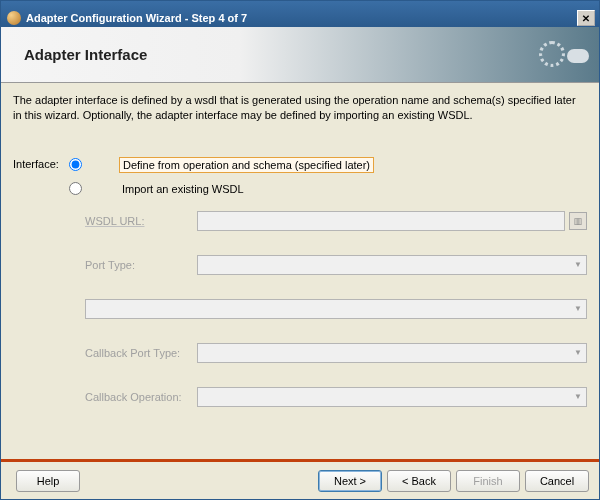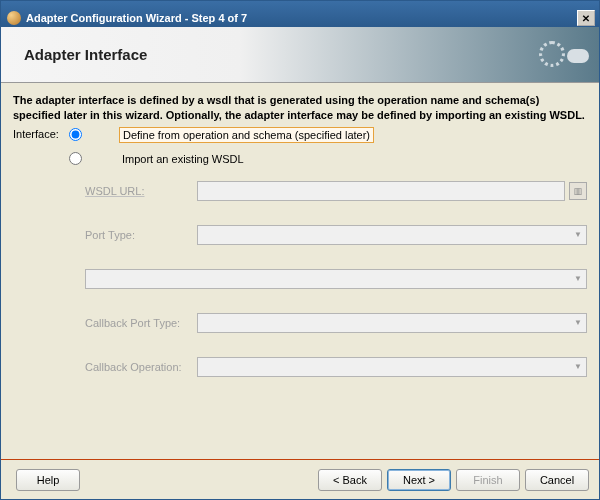--- a/index.html
+++ b/index.html
@@ -7,37 +7,37 @@
 .titlebar { height: 26px; background: linear-gradient(to bottom, #3a6ea5, #2b5a8c); color: #fff; display: flex; align-items: center; padding: 8px 4px 0 6px; font-weight: bold; font-size: 11px; }
 .titlebar .icon { width: 14px; height: 14px; background: radial-gradient(circle at 30% 30%, #f6d08a, #b87a2a); border-radius: 50%; margin-right: 5px; }
 .titlebar .title-text { flex: 1; }
 .titlebar .close { width: 18px; height: 16px; background: #d4d0c8; border: 1px outset #fff; color: #000; display: flex; align-items: center; justify-content: center; font-family: Arial; font-size: 10px; cursor: pointer; }
 .header { height: 56px; background: linear-gradient(to right, #f5f5f5 0%, #f0f0f0 40%, #5a7a8a 100%); border-bottom: 1px solid #999; position: relative; display: flex; align-items: center; padding-left: 23px; }
 .header h1 { font-size: 15px; font-weight: bold; color: #222; }
 .header .deco { position: absolute; right: 10px; top: 10px; width: 60px; height: 36px; }
 .header .deco .gear { width: 26px; height: 26px; border: 3px dotted #cfd9df; border-radius: 50%; position: absolute; right: 24px; top: 4px; }
 .header .deco .plug { position: absolute; right: 0; top: 12px; width: 22px; height: 14px; background: #d8dfe4; border-radius: 7px; }
 .content { padding: 10px 12px 0 12px; height: 380px; }
-.desc { line-height: 1.35; color: #000; margin-bottom: 2px; font-weight: bold; }
+.desc { line-height: 1.35; color: #000; margin-bottom: 32px; }
 .form-row { display: flex; align-items: flex-start; margin-bottom: 8px; }
 .lbl-interface { width: 56px; padding-top: 3px; }
 .radio-group { flex: 1; }
 .radio-row { display: flex; align-items: center; height: 20px; margin-bottom: 4px; gap: 32px; }
 .radio-row input { margin-right: 5px; }
 .radio-row.sel label { border: 1px solid #e6a23c; background: #fff8ec; padding: 1px 3px; }
 .radio-row label { padding: 1px 3px; }
 .sub-form { margin: 4px 0 0 72px; }
 .field { display: flex; align-items: center; margin-bottom: 24px; }
 .field .flabel { width: 112px; color: #a0a0a0; text-decoration: underline; text-decoration-color: #c0c0c0; }
 .field .flabel.nou { text-decoration: none; }
 .text-input { flex: 1; height: 20px; background: #f0f0f0; border: 1px solid #b5b5b5; padding: 0 4px; color: #888; }
 .browse { width: 18px; height: 18px; margin-left: 4px; background: #e6e2d8; border: 1px solid #aaa; display: flex; align-items: center; justify-content: center; color: #888; font-size: 9px; }
 .combo { flex: 1; height: 20px; background: #f0f0f0; border: 1px solid #b5b5b5; display: flex; align-items: center; justify-content: flex-end; padding-right: 4px; }
 .combo .arrow { color: #999; font-size: 8px; }
-.footer { position: absolute; left: 0; right: 0; bottom: 0; height: 40px; border-top: 1px solid #c2410c; display: flex; align-items: center; padding: 0 10px; background: #ece9d8; }
+.footer { position: absolute; left: 0; right: 0; bottom: 0; height: 40px; border-top: 3px solid #c2410c; display: flex; align-items: center; padding: 0 10px; background: #ece9d8; }
 .footer .spacer { flex: 1; }
 .btn { min-width: 64px; height: 22px; background: linear-gradient(to bottom, #fdfdfd, #e7e7e0); border: 1px solid #9a9a9a; border-radius: 3px; margin-left: 5px; font-size: 11px; cursor: pointer; padding: 0 8px; }
 .btn.focus { border: 1px solid #3d7bad; box-shadow: 0 0 0 1px #88b4dc inset; }
 .btn:disabled { color: #a0a0a0; cursor: default; }
 .window { position: relative; width: 600px; height: 500px; border: 1px solid #2b5a8c; }
 </style>
 </head>
 <body>
 <div class="window">
 
@@ -100,19 +100,19 @@
       <div class="combo">
             <span class="arrow">▼</span>
           </div>
     </div>
   </div>
 </div>
 
 <div class="footer">
   <button class="btn">Help</button>
   <div class="spacer"></div>
+  <button class="btn focus">Next &gt;</button>
   <button class="btn">&lt; Back</button>
-  <button class="btn focus">Next &gt;</button>
   <button class="btn" disabled="">Finish</button>
   <button class="btn">Cancel</button>
 </div>
 
 </div>
 
 </body></html>

